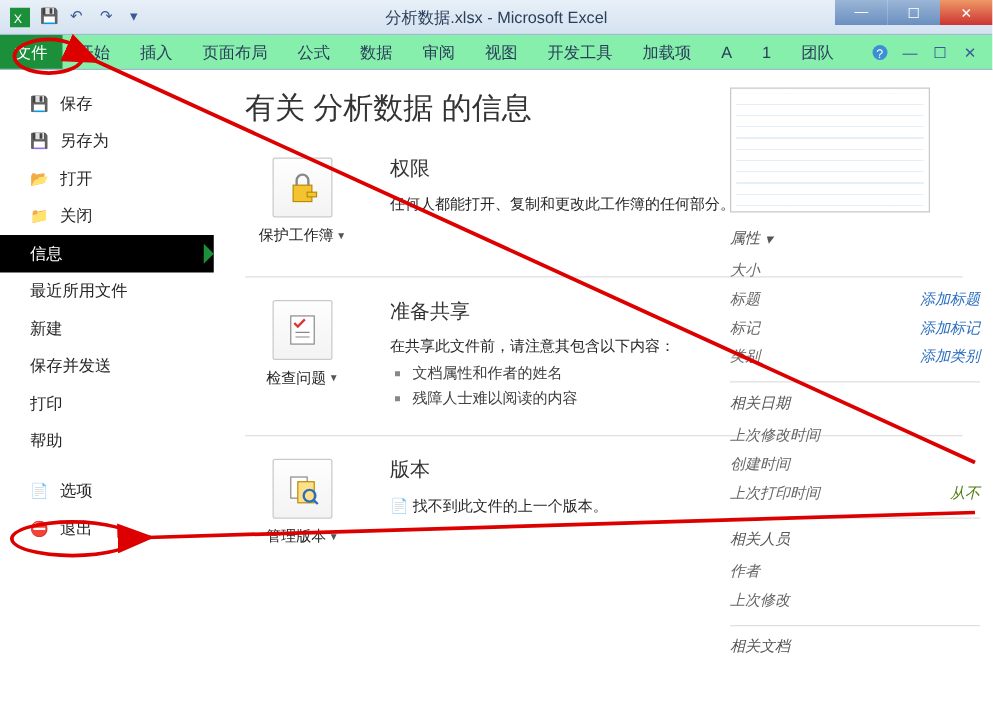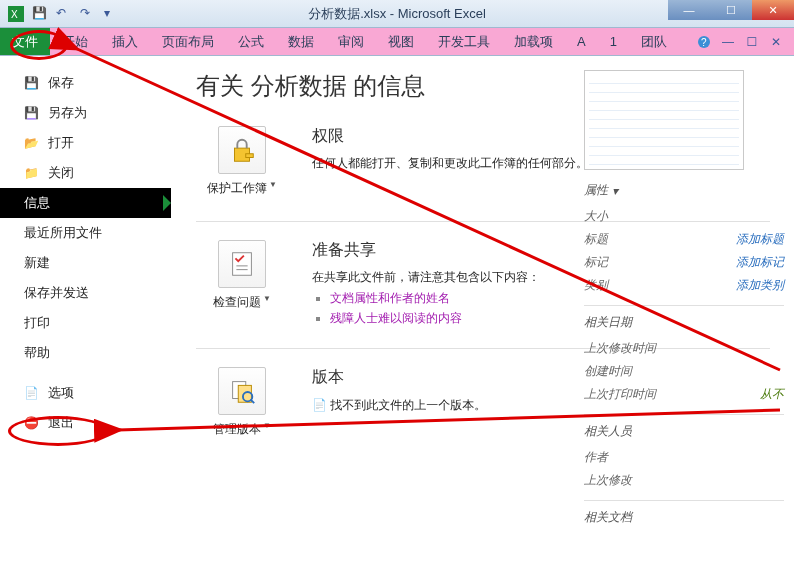--- a/index.html
+++ b/index.html
@@ -10,21 +10,21 @@
 .titlebar .qat { display: flex; gap: 8px; padding-left: 8px; align-items: center; }
 .titlebar .qat .qi { width: 16px; height: 16px; display: inline-block; font-size: 12px; color: #3b5998; }
 .titlebar .title { position: absolute; left: 50%; transform: translateX(-50%); font-size: 13px; color: #2a3f5a; }
 .titlebar .winctrls { position: absolute; right: 0; top: 0; display: flex; }
 .titlebar .winctrls .wc { width: 42px; height: 20px; display: flex; align-items: center; justify-content: center; font-size: 11px; color: #fff; }
 .wc.min { background: linear-gradient(#9bb6d6,#6a8fc0); }
 .wc.max { background: linear-gradient(#9bb6d6,#6a8fc0); }
 .wc.close { background: linear-gradient(#e96,#c33); }
 
 
-.ribbon { height: 28px; background: #f9a8d4; border-bottom: 1px solid #a0b8d0; display: flex; align-items: stretch; font-size: 13px; color: #2a3f5a; }
+.ribbon { height: 28px; background: #86efac; border-bottom: 1px solid #a0b8d0; display: flex; align-items: stretch; font-size: 13px; color: #2a3f5a; }
 .ribbon .tab { padding: 0 12px; display: flex; align-items: center; cursor: pointer; }
 .ribbon .tab.file { background: #1b8f3a; color: #fff; position: relative; }
 .ribbon .right-tools { margin-left: auto; display: flex; align-items: center; gap: 8px; padding-right: 10px; color: #3b5998; }
 .ribbon .right-tools .ico { width: 16px; height: 16px; display: inline-flex; align-items: center; justify-content: center; font-size: 12px; }
 
 
 .backstage { display: flex; height: calc(100% - 56px); }
 .bs-sidebar { width: 172px; background: #fff; border-right: 1px solid transparent; padding-top: 12px; }
 .bs-item { height: 30px; display: flex; align-items: center; padding-left: 24px; font-size: 13px; color: #262626; cursor: pointer; gap: 8px; position: relative; }
 .bs-item .mi { width: 16px; height: 16px; display: inline-block; }
@@ -33,26 +33,26 @@
 .bs-sep { height: 10px; }
 
 .bs-content { flex: 1; padding: 14px 24px; overflow: hidden; position: relative; }
 .bs-title { font-size: 24px; color: #333; margin-bottom: 6px; }
 .bs-path { font-size: 12px; color: #4a4a4a; margin-bottom: 16px; }
 
 .section-row { display: flex; gap: 24px; border-top: 1px solid #e0e0e0; padding: 14px 0 20px 0; }
 .section-row.first { border-top: none; }
 .section-row .big-btn { width: 92px; display: flex; flex-direction: column; align-items: center; gap: 6px; cursor: pointer; padding: 4px 0; }
 .big-btn .big-ico { width: 48px; height: 48px; background: linear-gradient(#fefefe,#f3f3f3); border: 1px solid #c9c9c9; border-radius: 2px; display: flex; align-items: center; justify-content: center; }
-.big-btn .lbl { font-size: 12px; color: #262626; display: flex; gap: 2px; }
+.big-btn .lbl { font-size: 12px; color: #262626; display: flex; align-items: center; gap: 2px; }
 .big-btn .dd { font-size: 8px; color: #555; }
 .section-row .section-text { flex: 1; font-size: 12px; color: #262626; line-height: 1.7; }
 .section-text h3 { font-size: 16px; color: #333; font-weight: normal; margin-bottom: 4px; }
 .section-text ul { list-style: square; padding-left: 18px; color: #888; }
-.section-text ul li span { color: #a21caf; }
+.section-text ul li span { color: #404040; }
 
 .props-panel { position: absolute; right: 10px; top: 14px; width: 200px; font-size: 12px; color: #262626; font-style: italic; }
 .props-panel .thumb { width: 160px; height: 100px; background: #fff; border: 1px solid #c9c9c9; margin-bottom: 12px; padding: 4px; }
 .props-panel .thumb .sheetbox { width: 100%; height: 100%; background: repeating-linear-gradient(#fff,#fff 8px,#e6eef7 8px,#e6eef7 9px), repeating-linear-gradient(90deg,#fff,#fff 20px,#e6eef7 20px,#e6eef7 21px); }
 .props-panel h4 { font-size: 12px; color: #555; font-weight: normal; margin: 8px 0 6px 0; display: flex; align-items: center; gap: 4px; }
 .props-panel .prow { display: flex; justify-content: space-between; padding: 3px 0; color: #666; }
 .props-panel .prow .pv { color: #2a6ebe; }
 .props-panel .prow .pv.gray { color: #4d7c0f; }
 .props-panel hr { border: none; border-top: 1px solid #e0e0e0; margin: 8px 0; }
 

